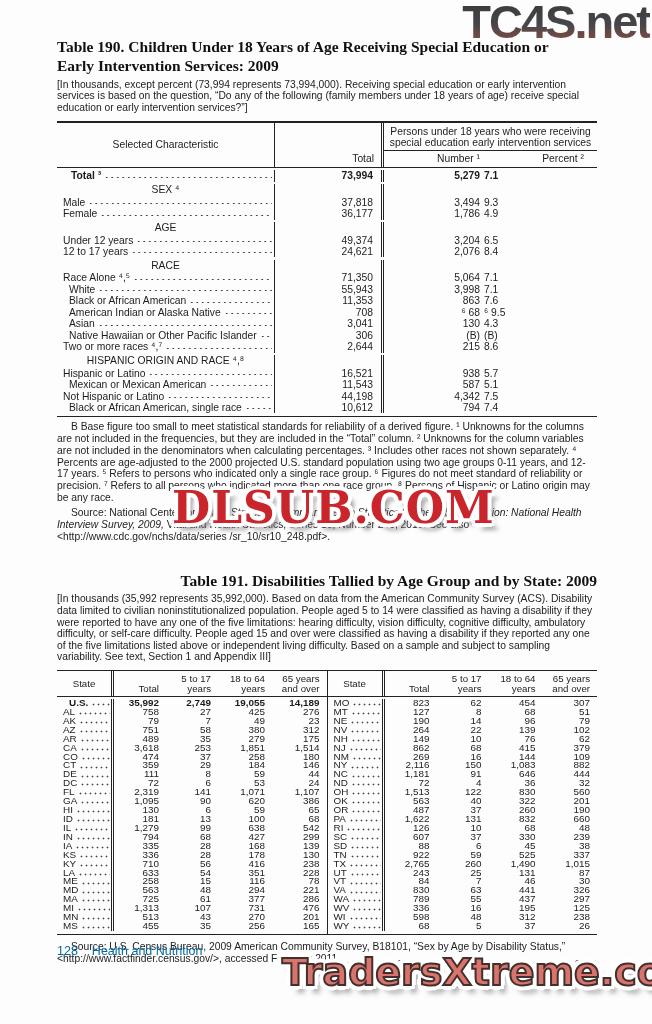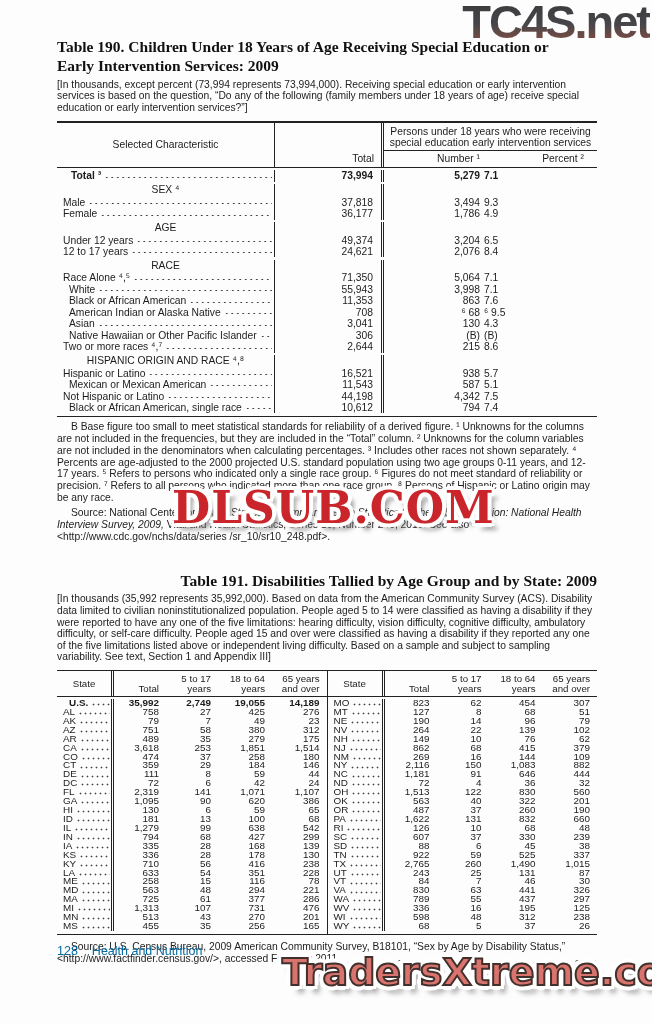--- a/index.html
+++ b/index.html
@@ -392,21 +392,21 @@
                 <div class="n">59</div>
                 <div class="n">44</div>
               </div>
               <div class="r191">
                 <div class="s">
                   <span>DC</span>
                   <span class="dots"></span>
                 </div>
                 <div class="n">72</div>
                 <div class="n">6</div>
-                <div class="n">42</div>
+                <div class="n">53</div>
                 <div class="n">24</div>
               </div>
               <div class="r191">
                 <div class="s">
                   <span>FL</span>
                   <span class="dots"></span>
                 </div>
                 <div class="n">2,319</div>
                 <div class="n">141</div>
                 <div class="n">1,071</div>

